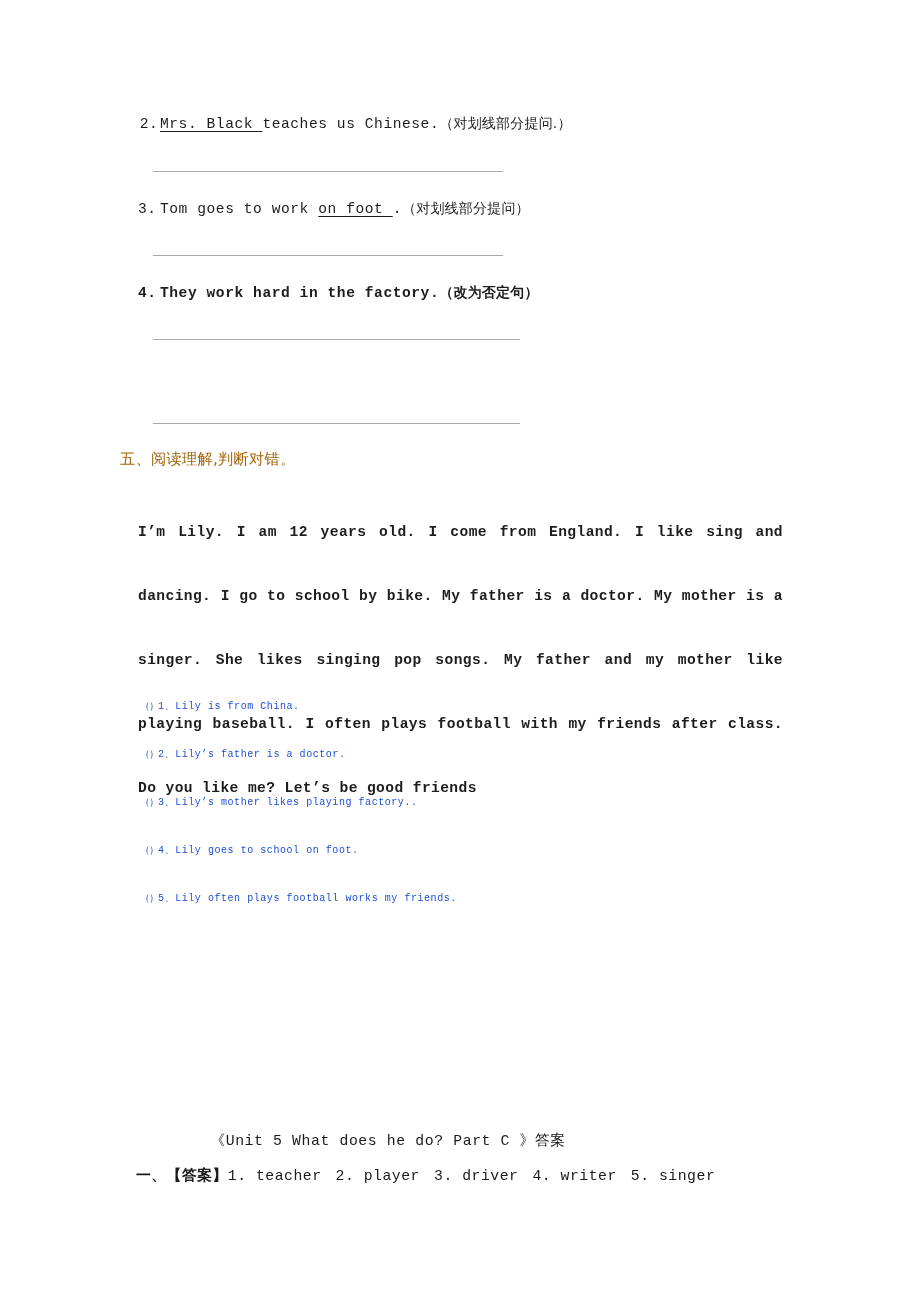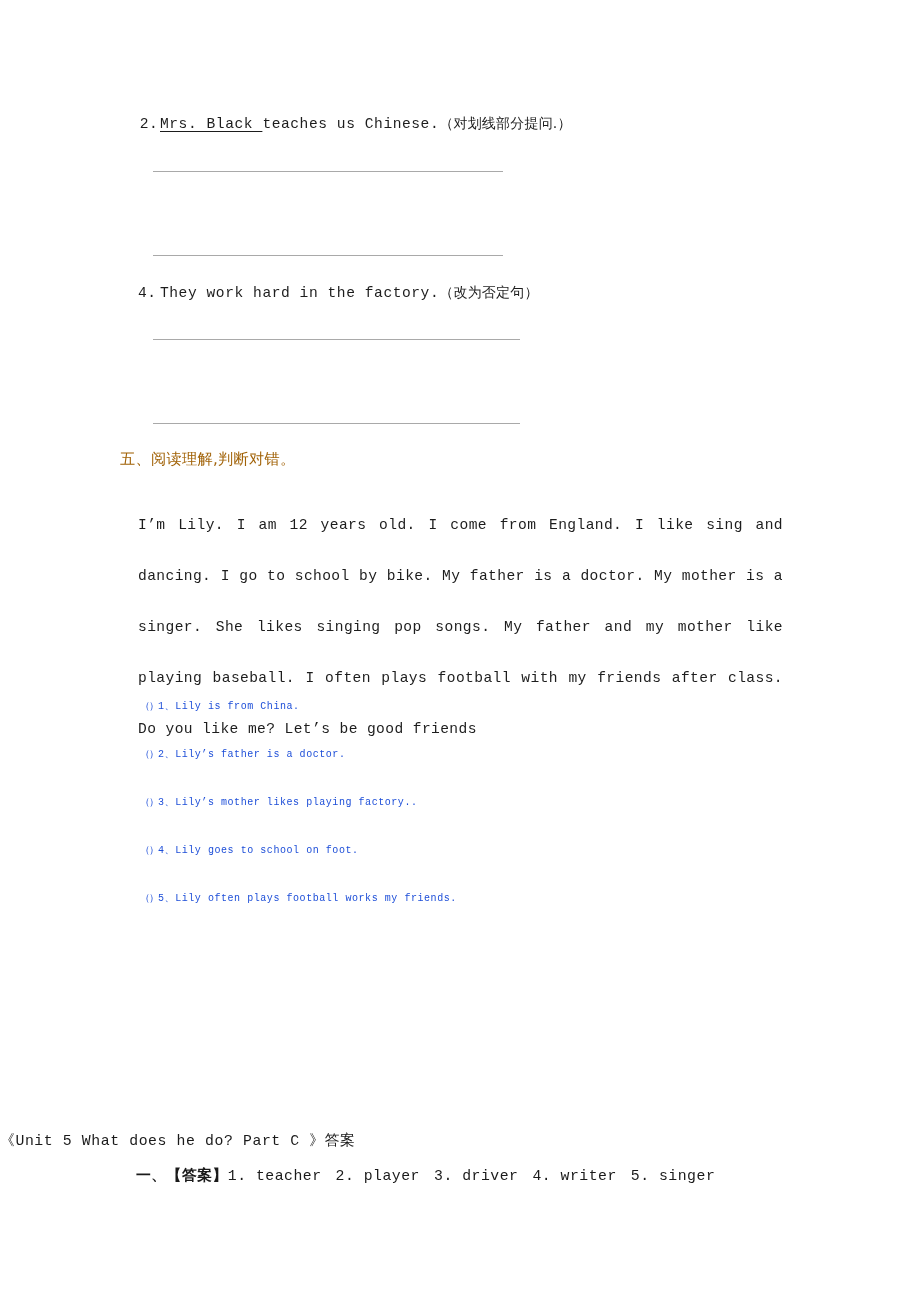--- a/index.html
+++ b/index.html
@@ -67,25 +67,26 @@
     white-space: nowrap;
   }
 
   
   .passage {
     position: absolute;
     left: 138px;
     top: 500px;
     width: 645px;
     font-size: 14.6px;
-    line-height: 51px;
+    line-height: 64px;
     letter-spacing: 0.4px;
     text-align: justify;
     text-justify: inter-word;
     color: #1d1d1d;
+    font-weight: bold;
   }
   .passage > span { display: inline; }
 
   
   .tf {
     position: absolute;
     left: 140px;
     font-size: 10px;
     letter-spacing: 0.55px;
     white-space: nowrap;
@@ -101,20 +102,21 @@
   .tf .dun {
     font-family: "DejaVu Sans", "Liberation Sans", sans-serif;
   }
 
   
   .footer-title {
     position: absolute;
     left: 0;
     width: 776px;
     top: 1131px;
+    text-align: center;
     font-size: 14.8px;
     letter-spacing: 0.6px;
     white-space: nowrap;
   }
   .footer-title .cnpunc {
     font-family: "DejaVu Sans", "Liberation Sans", sans-serif;
   }
   .answer-key {
     position: absolute;
     left: 136px;
@@ -134,23 +136,26 @@
 </head>
 <body>
 
 <div class="page">
 
   <div class="qline" style="top:113px;text-align:center;">
     <span class="qnum">2.</span><span class="uline">Mrs. Black </span><span>teaches us Chinese.</span><span class="cn">（对划线部分提问.）</span>
   </div>
   <div class="rule" style="left:153px; top:171px; width:350px;"></div>
 
+  <div class="qline" style="top:198px;">
+    <span class="qnum">3.</span><span>Tom goes to work </span><span class="uline">on foot </span><span>.</span><span class="cn">（对划线部分提问）</span>
+  </div>
   <div class="rule" style="left:153px; top:255px; width:350px;"></div>
 
-  <div class="qline" style="top:282px;">
+  <div class="qline" style="top:282px;font-weight:bold;">
     <span class="qnum">4.</span><span>They work hard in the factory.</span><span class="cn">（改为否定句）</span>
   </div>
   <div class="rule" style="left:153px; top:339px; width:367px;"></div>
 
   <div class="rule" style="left:153px; top:423px; width:367px;"></div>
 
   <div class="section-head" style="top:449px;">五、阅读理解,判断对错。</div>
 
   <div class="passage">
     <span>I’m Lily. I am 12 years old. I come from England. I like sing and dancing. I go to school by bike. My father is a doctor. My mother is a singer. She likes singing pop songs. My father and my mother like playing baseball. I often plays football with my friends after class. Do you like me? Let’s be good friends</span>

